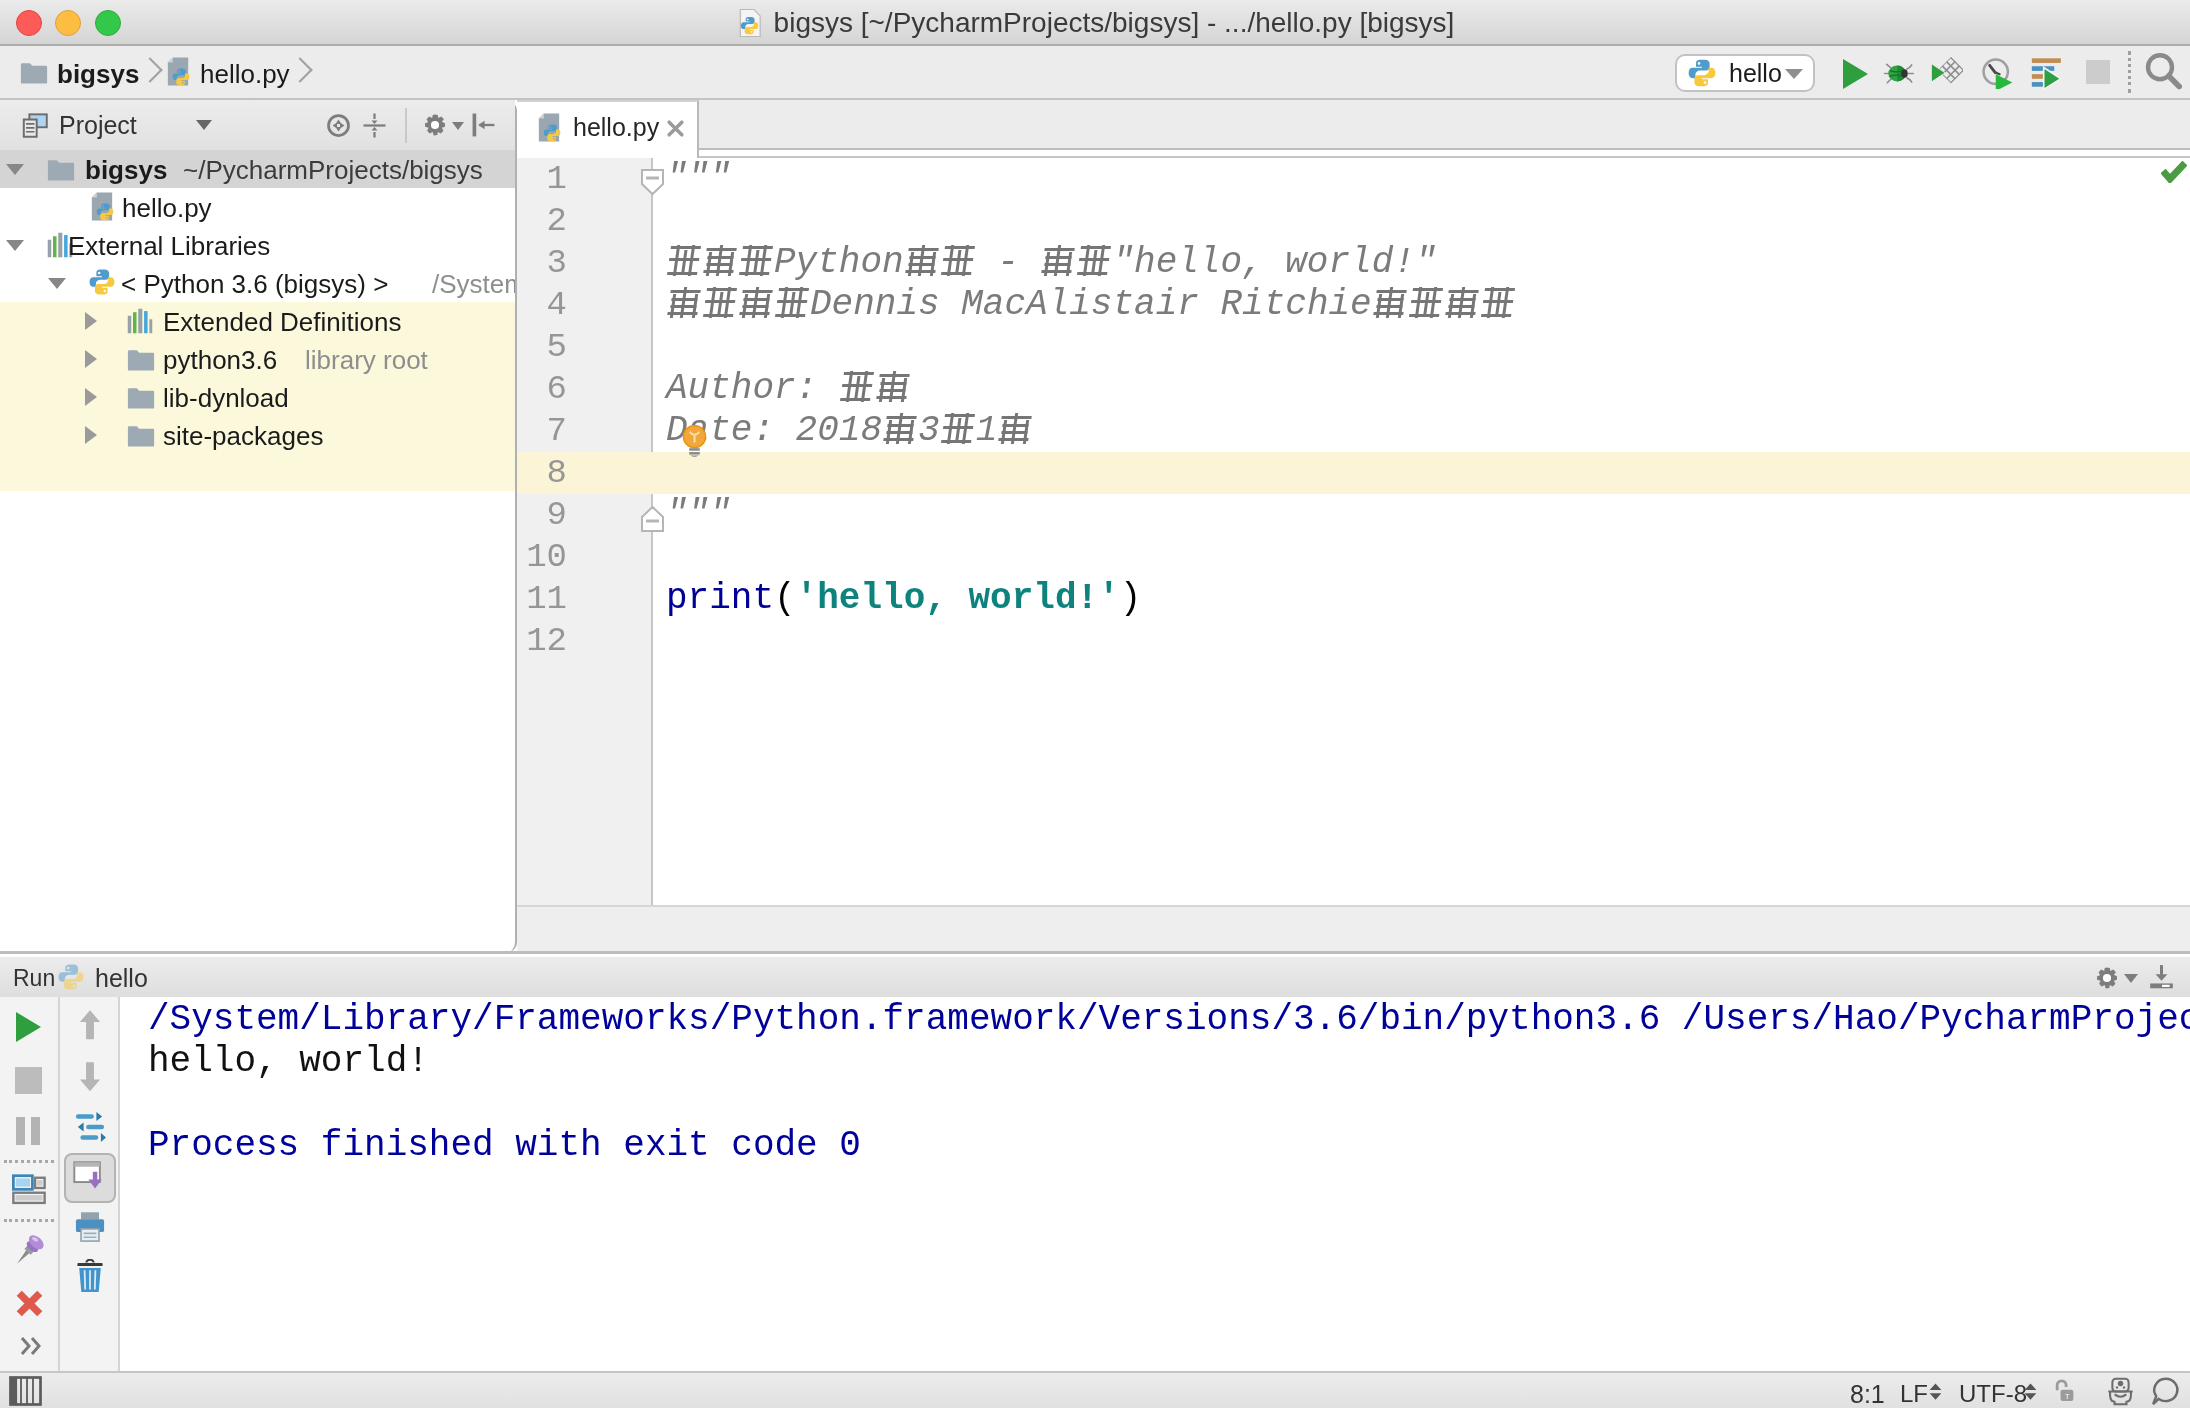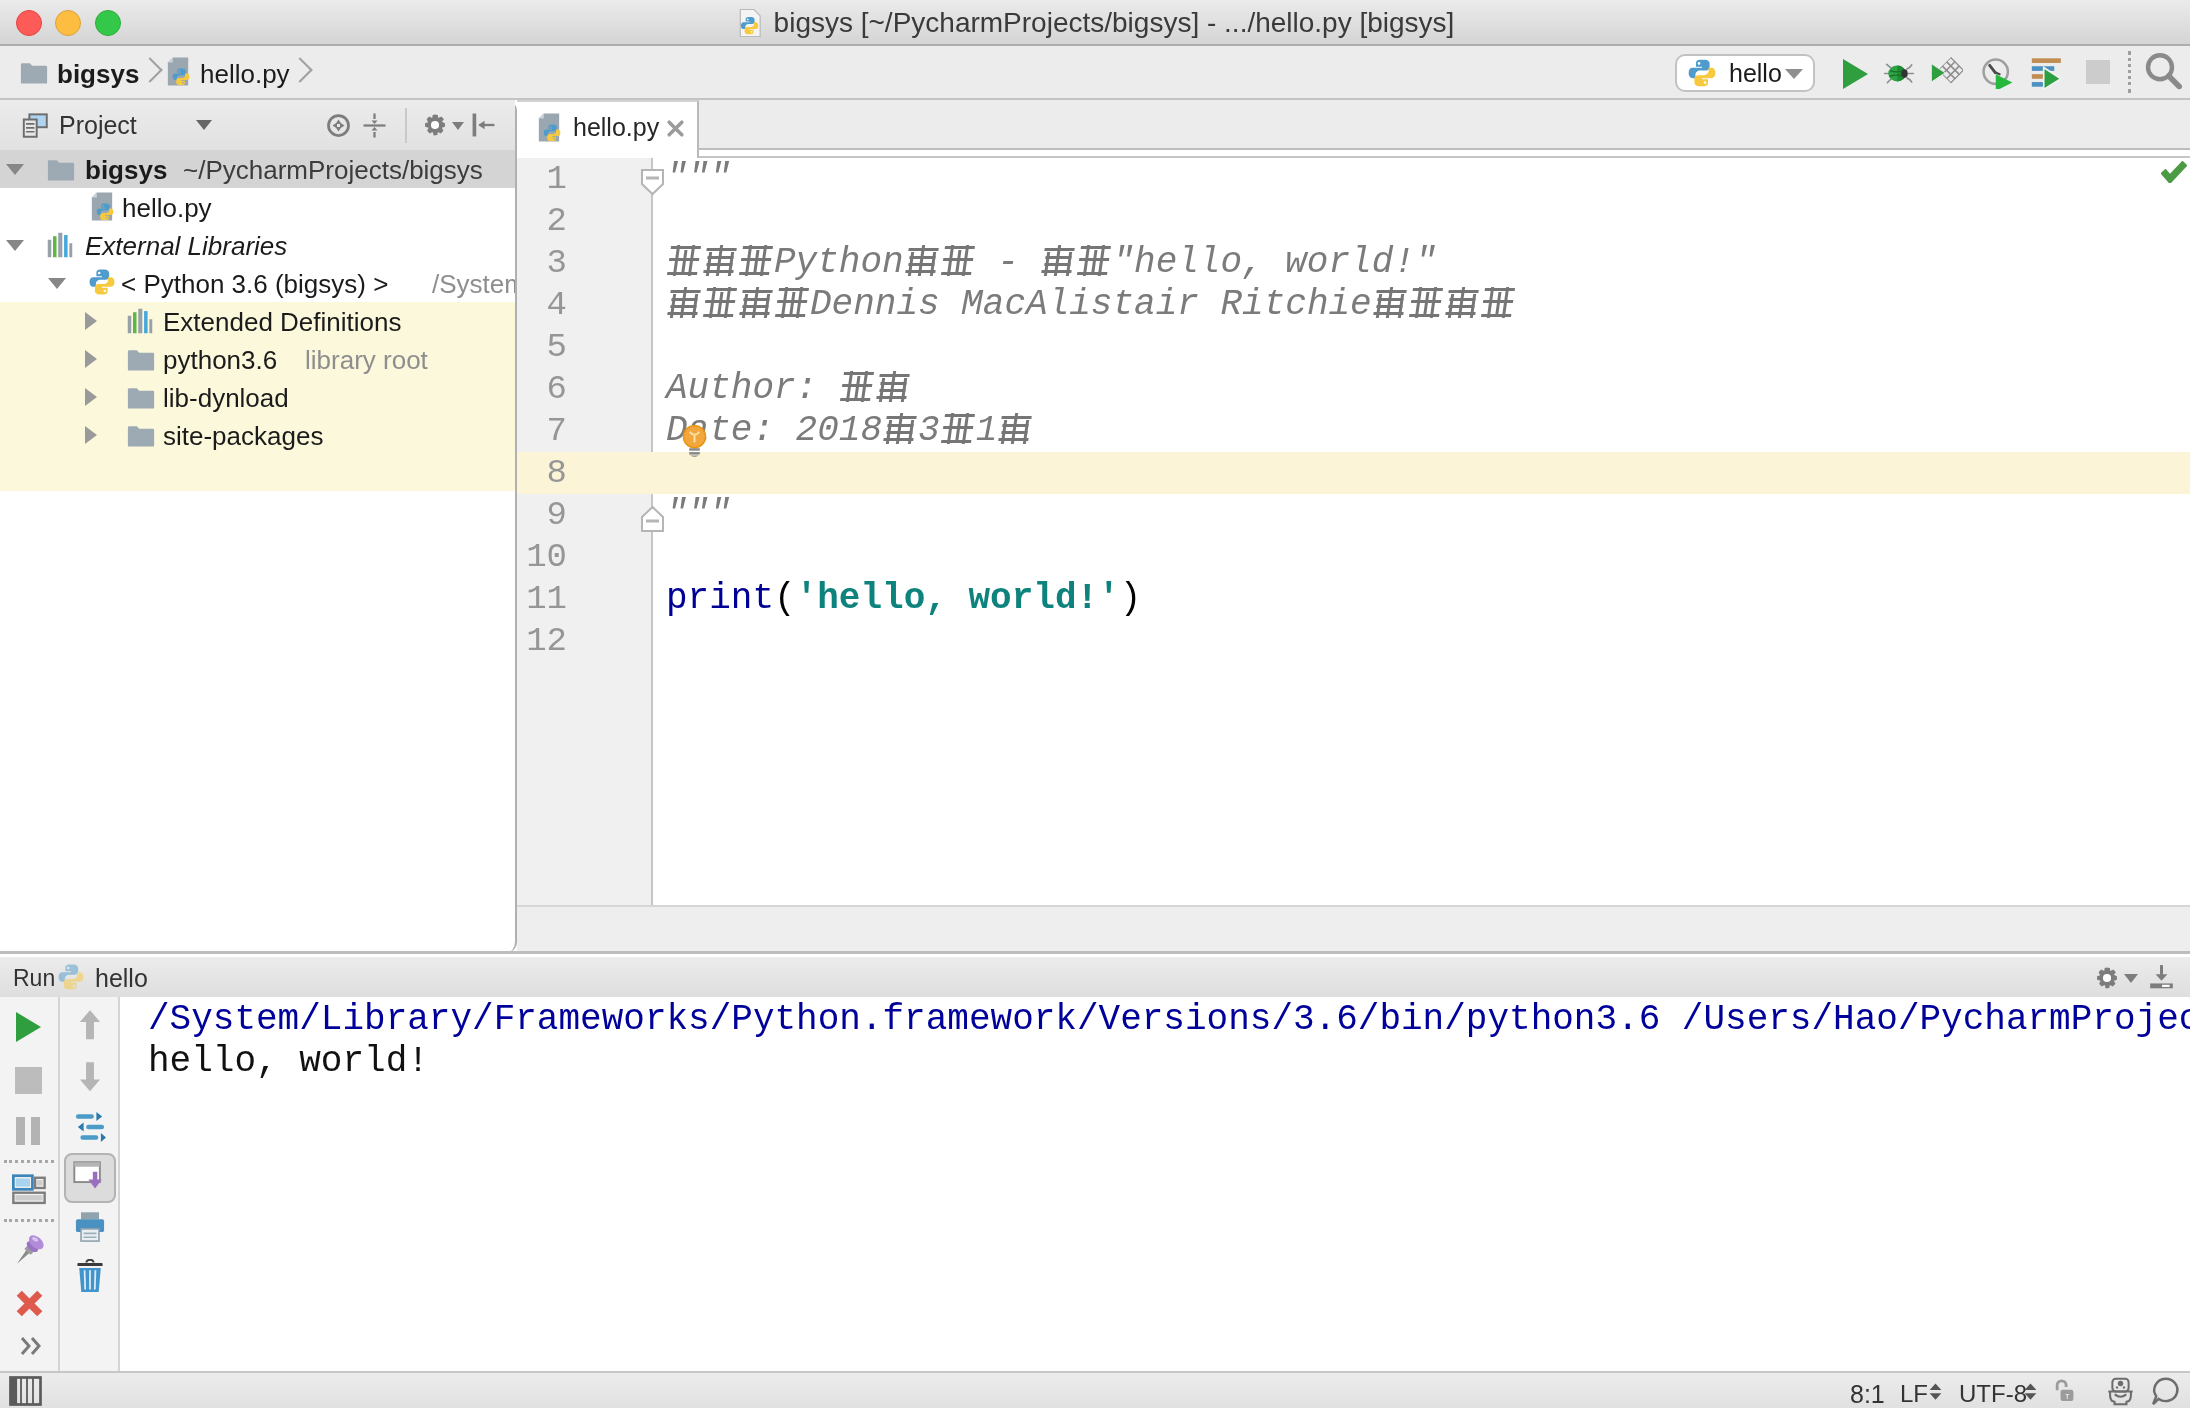--- a/index.html
+++ b/index.html
@@ -242,21 +242,21 @@
     <svg class="abs" style="left:88px;top:3px" width="28" height="31" viewBox="0 0 102 110">
         <use href="#pyfile"></use>
       </svg>
     <span style="left:122px;">hello.py</span>
   </div>
   <div class="trow" style="top:126px;">
     <div class="tri-d" style="left:6px;top:14px;"></div>
     <svg class="abs" style="left:46px;top:5px" width="28" height="28" viewBox="0 0 96 96">
         <use href="#libbars"></use>
       </svg>
-    <span style="left:85px;font-style:italic;">External Libraries</span>
+    <span style="left:68px;">External Libraries</span>
   </div>
   <div class="trow" style="top:164px;">
     <div class="tri-d" style="left:48px;top:14px;"></div>
     <svg class="abs" style="left:88px;top:3px" width="28" height="30" viewBox="0 0 110 110">
         <use href="#pylogo"></use>
       </svg>
     <span style="left:121px;">&lt; Python 3.6 (bigsys) &gt;</span>
     <span style="left:432px;color:#8e8e8e;">/System/Library/Frameworks/Py</span>
   </div>
   <div class="abs" style="left:0;top:202px;width:515px;height:189px;background:#fbf8dc;"></div>
@@ -436,20 +436,21 @@
       <svg class="abs" style="left:15px;top:262px" width="30" height="34" viewBox="0 0 100 110">
         <path fill="none" stroke="#3f3f3f" stroke-width="7" d="M38 10 a12 9 0 0124 0"></path>
         <rect x="8" y="12" width="84" height="10" rx="3" fill="#3a3a3a"></rect>
         <path fill="#4295cc" d="M14 28 H86 L79 108 H21 Z"></path>
         <path stroke="#dceaf4" stroke-width="6" d="M32 36 L34 100 M50 36 V100 M68 36 L66 100"></path>
       </svg>
     </div>
     <div id="console">
       <div class="con navy" style="top:0px;">/System/Library/Frameworks/Python.framework/Versions/3.6/bin/python3.6 /Users/Hao/PycharmProjects/bigsys/hello.py</div>
       <div class="con" style="top:42px;color:#111;">hello, world!</div>
+      <div class="con navy" style="top:126px;">Process finished with exit code 0</div>
     </div>
   </div>
 </div>
 
 <div class="abs" id="statusbar">
   <svg class="abs" style="left:9px;top:3px" width="33" height="30" viewBox="0 0 110 100">
     <rect x="5" y="5" width="100" height="90" fill="none" stroke="#5b5b5b" stroke-width="9"></rect>
     <rect x="5" y="5" width="22" height="90" fill="#5b5b5b"></rect>
     <path stroke="#5b5b5b" stroke-width="6" d="M40 5 V95 M60 5 V95 M80 5 V95"></path>
   </svg>

